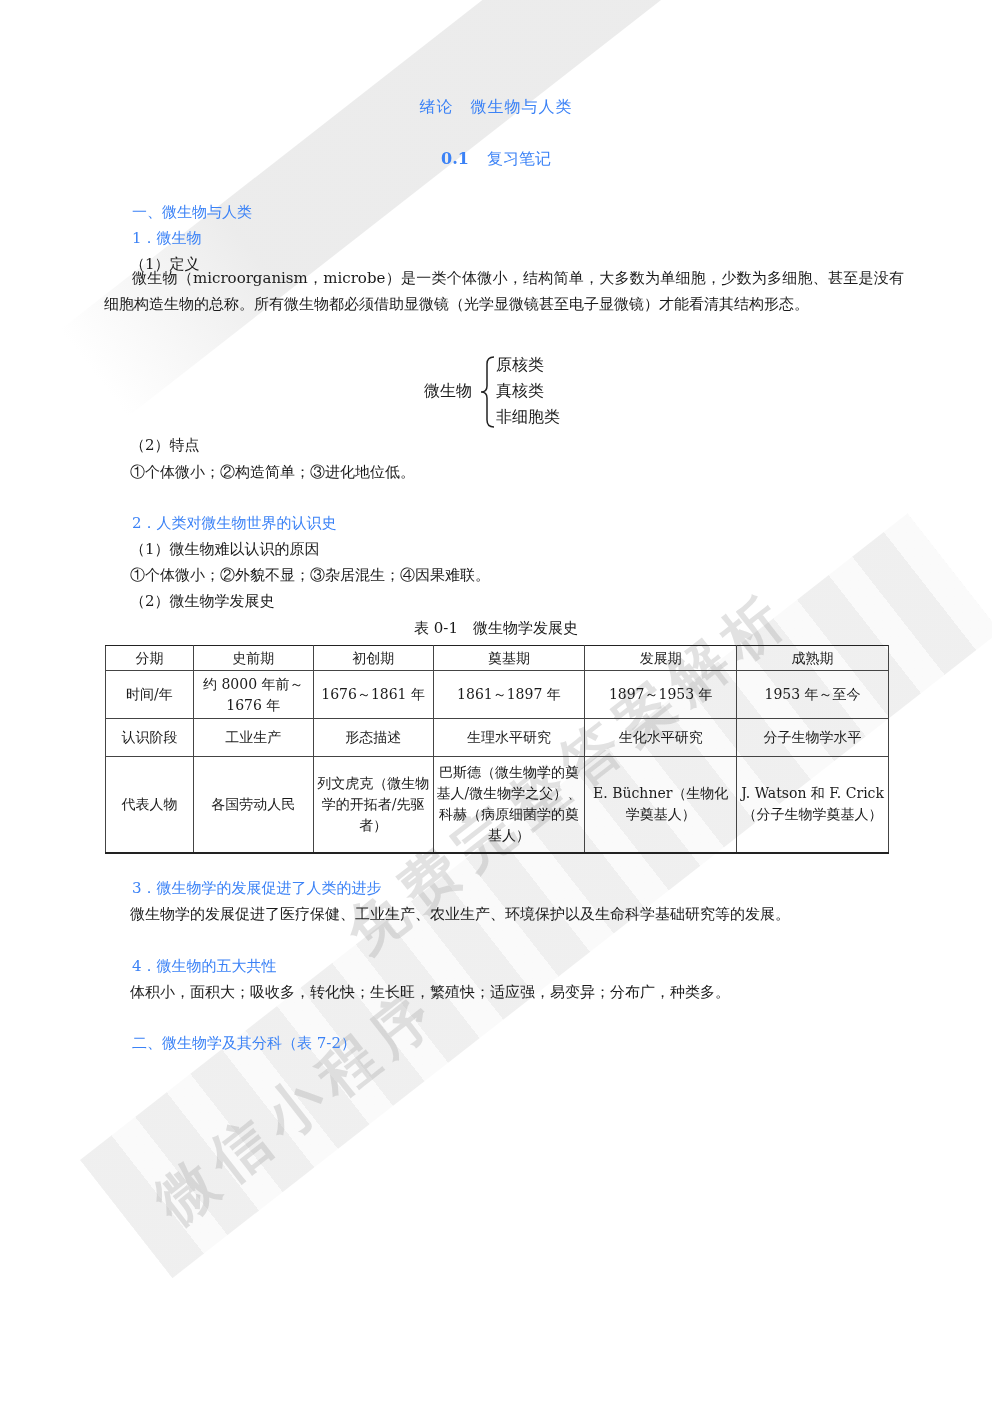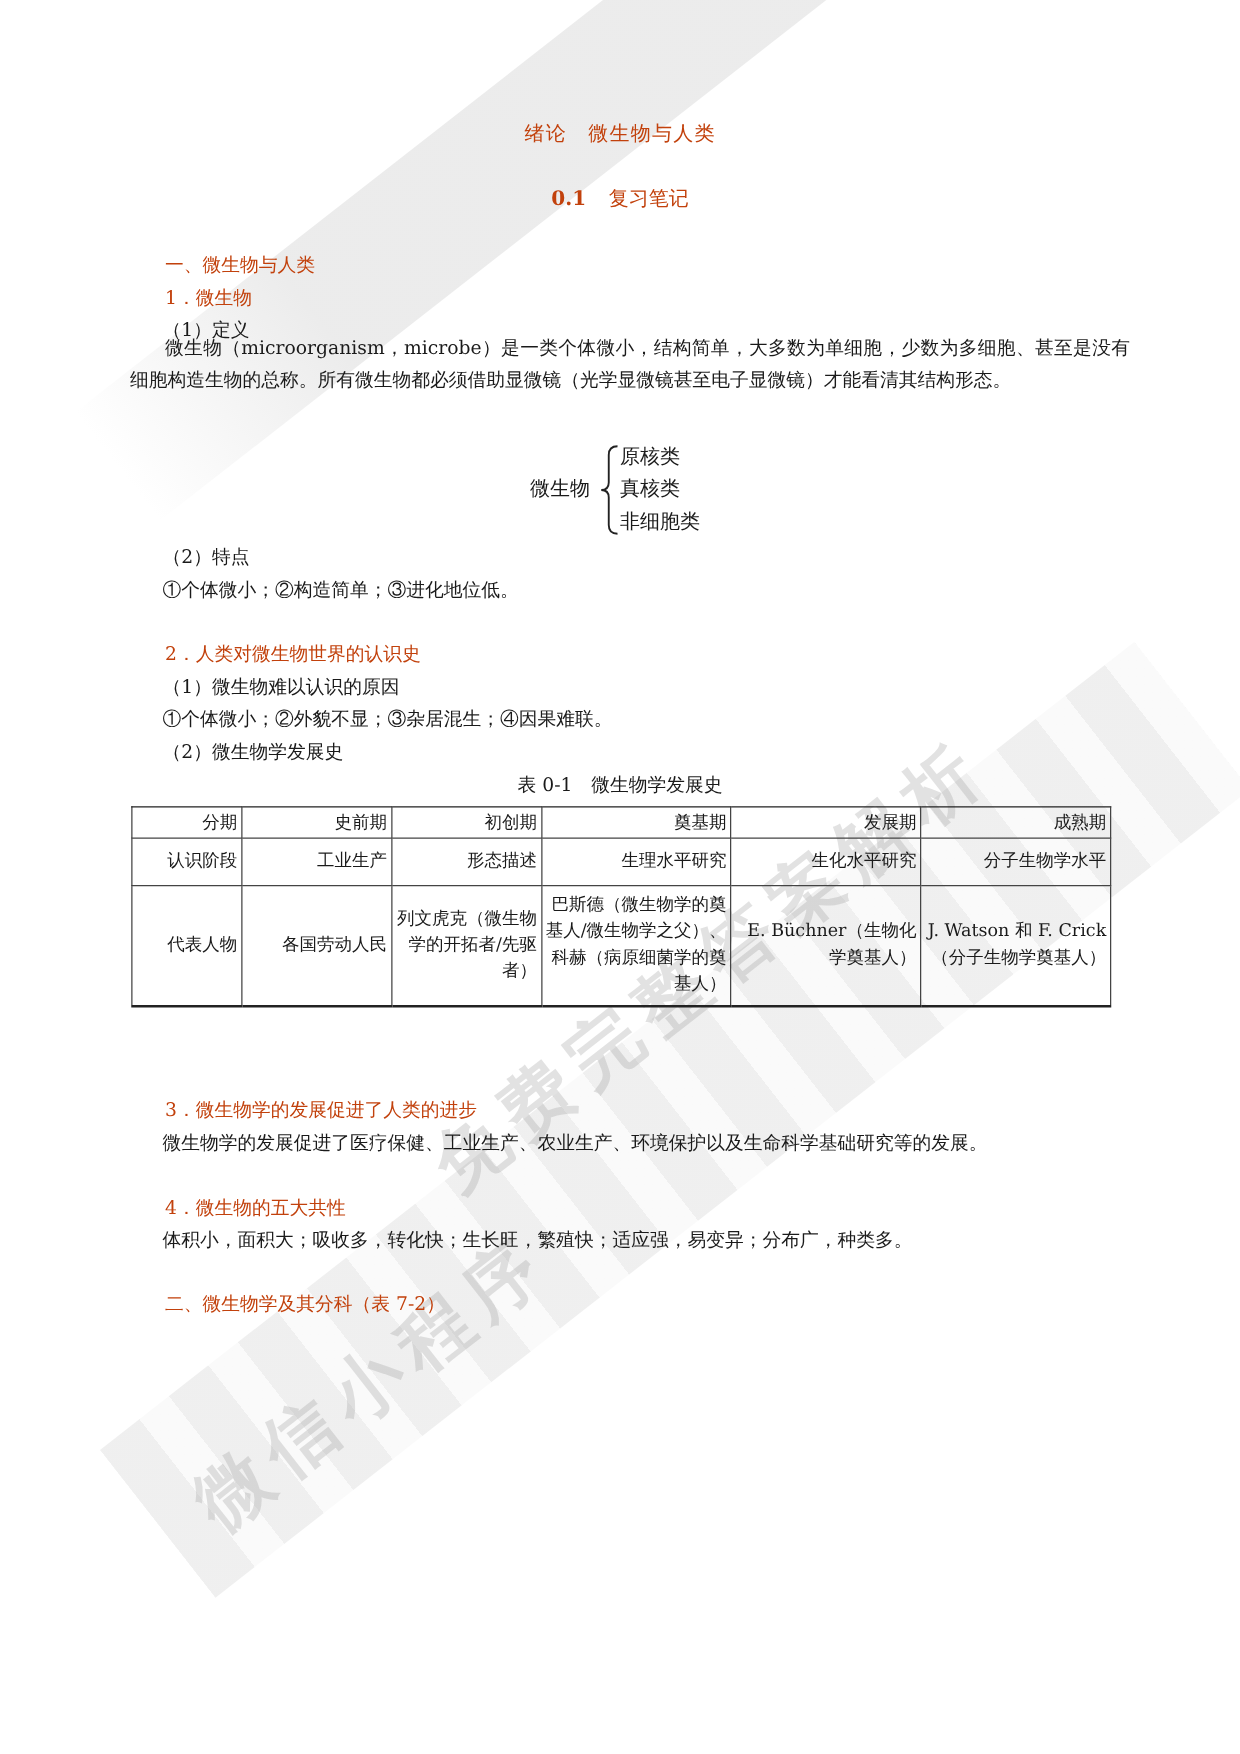--- a/index.html
+++ b/index.html
@@ -23,36 +23,36 @@
     position: absolute; left: 330px; top: 910px; transform: rotate(-38deg); transform-origin: 0 0;
     font-family: "DejaVu Sans", sans-serif; font-weight: bold; font-size: 58px; letter-spacing: 10px;
     color: rgba(150,150,150,0.28); white-space: nowrap;
   }
   .wm-band {
     position: absolute; left: 80px; top: 1160px; width: 1050px; height: 150px;
     transform: rotate(-38deg); transform-origin: 0 0;
     background: repeating-linear-gradient(90deg, rgba(210,210,210,0.35) 0 40px, rgba(235,235,235,0.25) 40px 70px);
   }
   .content { position: absolute; left: 0; top: 0; width: 992px; z-index: 1; }
-  .blue { color: #c2410c; }
+  .blue { color: #3b82f6; }
   .title { position: absolute; top: 97px; left: 0; width: 992px; text-align: center; font-size: 16px; letter-spacing: 1px; }
   .subtitle { position: absolute; top: 149px; left: 0; width: 992px; text-align: center; font-size: 16px; }
   .subtitle b { font-weight: bold; margin-right: 18px; }
   .line { position: absolute; left: 132px; font-size: 15px; white-space: nowrap; line-height: 22px; }
   .para { position: absolute; left: 104px; width: 800px; font-size: 15px; line-height: 26px; text-indent: 28px; text-align: justify; }
   .tree { position: absolute; left: 424px; top: 352px; width: 180px; height: 80px; font-family: "DejaVu Sans", sans-serif; font-size: 16px; }
   .tree .root { position: absolute; left: 0; top: 29px; }
   .tree .brace { position: absolute; left: 56px; top: 4px; width: 16px; height: 72px; }
   .tree .leaf { position: absolute; left: 72px; }
   .caption { position: absolute; top: 619px; left: 0; width: 992px; text-align: center; font-size: 15px; }
   table.hist {
     position: absolute; left: 105px; top: 645px; width: 784px; border-collapse: collapse;
     font-size: 14px; line-height: 21px;
   }
-  table.hist td { border: 1px solid #444; text-align: right; vertical-align: middle; padding: 1px 3px; }
+  table.hist td { border: 1px solid #444; text-align: center; vertical-align: middle; padding: 1px 3px; }
   table.hist tr:last-child td { border-bottom: 2px solid #222; }
   table.hist tr:first-child td { border-top: 1.5px solid #222; }
 </style>
 </head>
 <body>
 
 <div class="wm-wrap">
   <div class="watermark"></div>
   <div class="wm-band"></div>
   <div class="wm-text">微信小程序</div>
@@ -104,20 +104,28 @@
     </colgroup>
     <tbody>
         <tr style="height:25px;">
       <td>分期</td>
       <td>史前期</td>
       <td>初创期</td>
       <td>奠基期</td>
       <td>发展期</td>
       <td>成熟期</td>
     </tr>
+    <tr style="height:48px;">
+      <td>时间/年</td>
+      <td>约 8000 年前～1676 年</td>
+      <td>1676～1861 年</td>
+      <td>1861～1897 年</td>
+      <td>1897～1953 年</td>
+      <td>1953 年～至今</td>
+    </tr>
     <tr style="height:38px;">
       <td>认识阶段</td>
       <td>工业生产</td>
       <td>形态描述</td>
       <td>生理水平研究</td>
       <td>生化水平研究</td>
       <td>分子生物学水平</td>
     </tr>
     <tr style="height:96px;">
       <td>代表人物</td>

